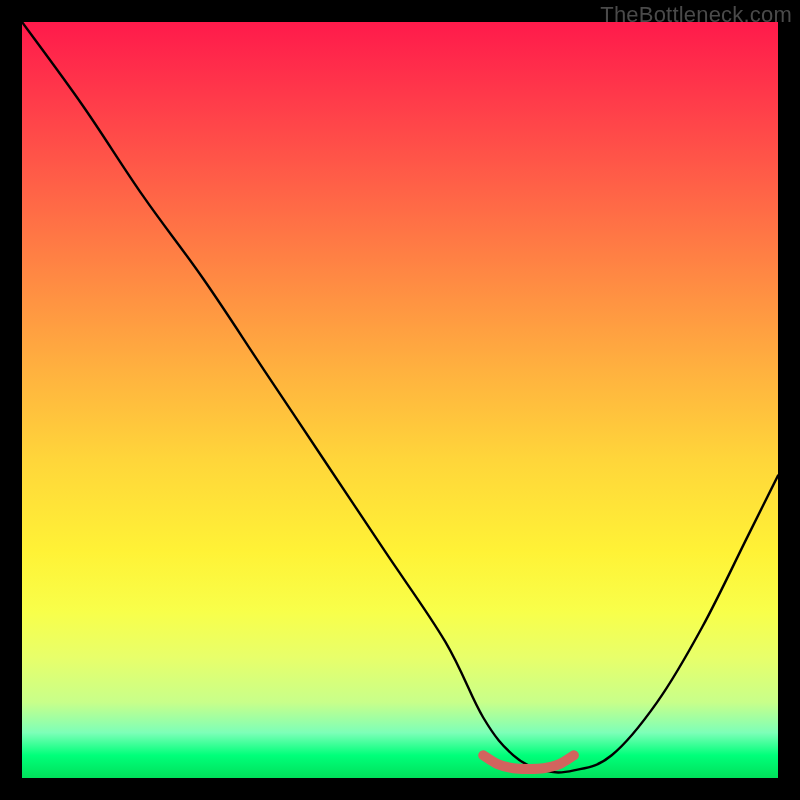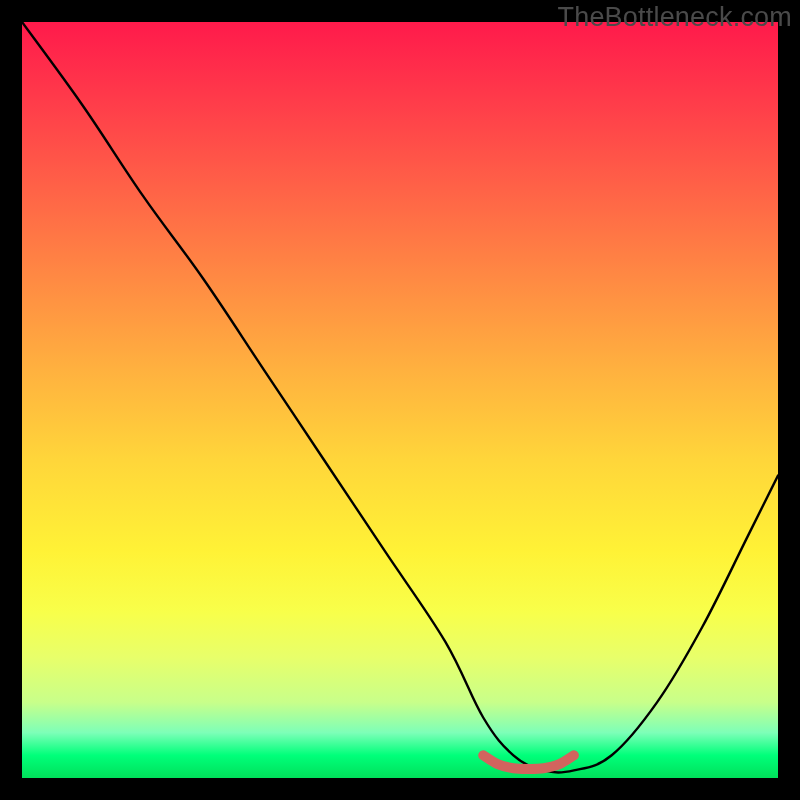--- a/index.html
+++ b/index.html
@@ -38,21 +38,21 @@
       #7dffb8 94%,
       #00ff7a 97%,
       #00e05a 100%
     );
   }
   .watermark {
     position: absolute;
     top: 2px;
     right: 8px;
     color: #4a4a4a;
-    font-size: 27px;
+    font-size: 22px;
     font-weight: 500;
     letter-spacing: 0.2px;
     z-index: 20;
     user-select: none;
   }
   svg.curve {
     position: absolute;
     left: 0;
     top: 0;
     width: 756px;

